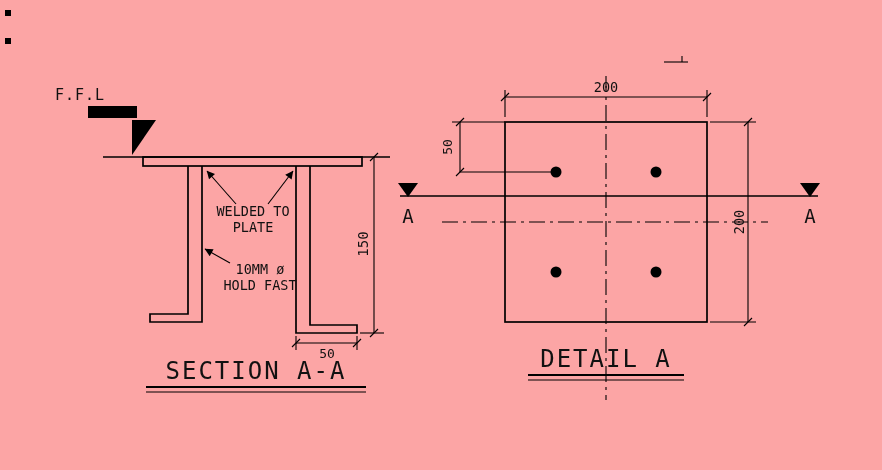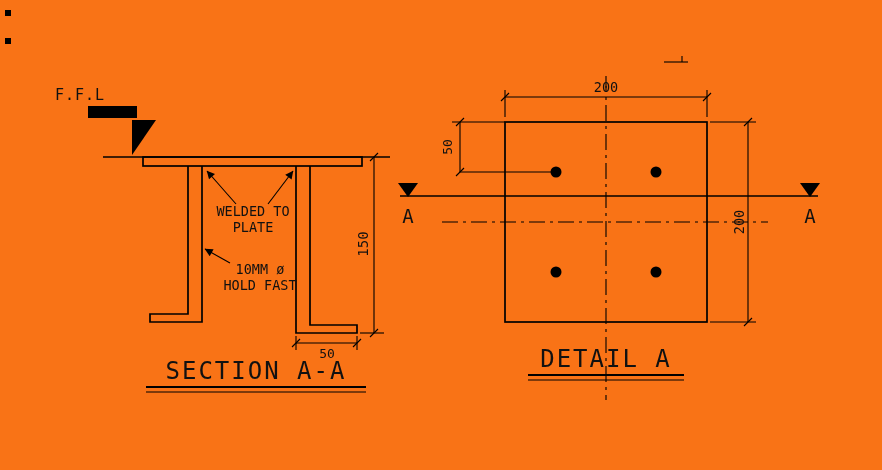--- a/index.html
+++ b/index.html
@@ -1,19 +1,19 @@
 <!DOCTYPE html>
 <html><head>
 <meta charset="utf-8">
 <style>
   html,body{margin:0;padding:0;background:#ffffff;}
   .canvas{
     position:relative;
     width:882px;height:470px;
-    background:#f97316;
+    background:#fca5a5;
     overflow:hidden;
     font-family:"DejaVu Sans Mono", monospace;
   }
   svg{display:block;}
   .t{
     font-family:"DejaVu Sans Mono", monospace;
     fill:#111111;
     stroke:none;
   }
   .outline{stroke:#000000;fill:none;stroke-width:1.7;}

